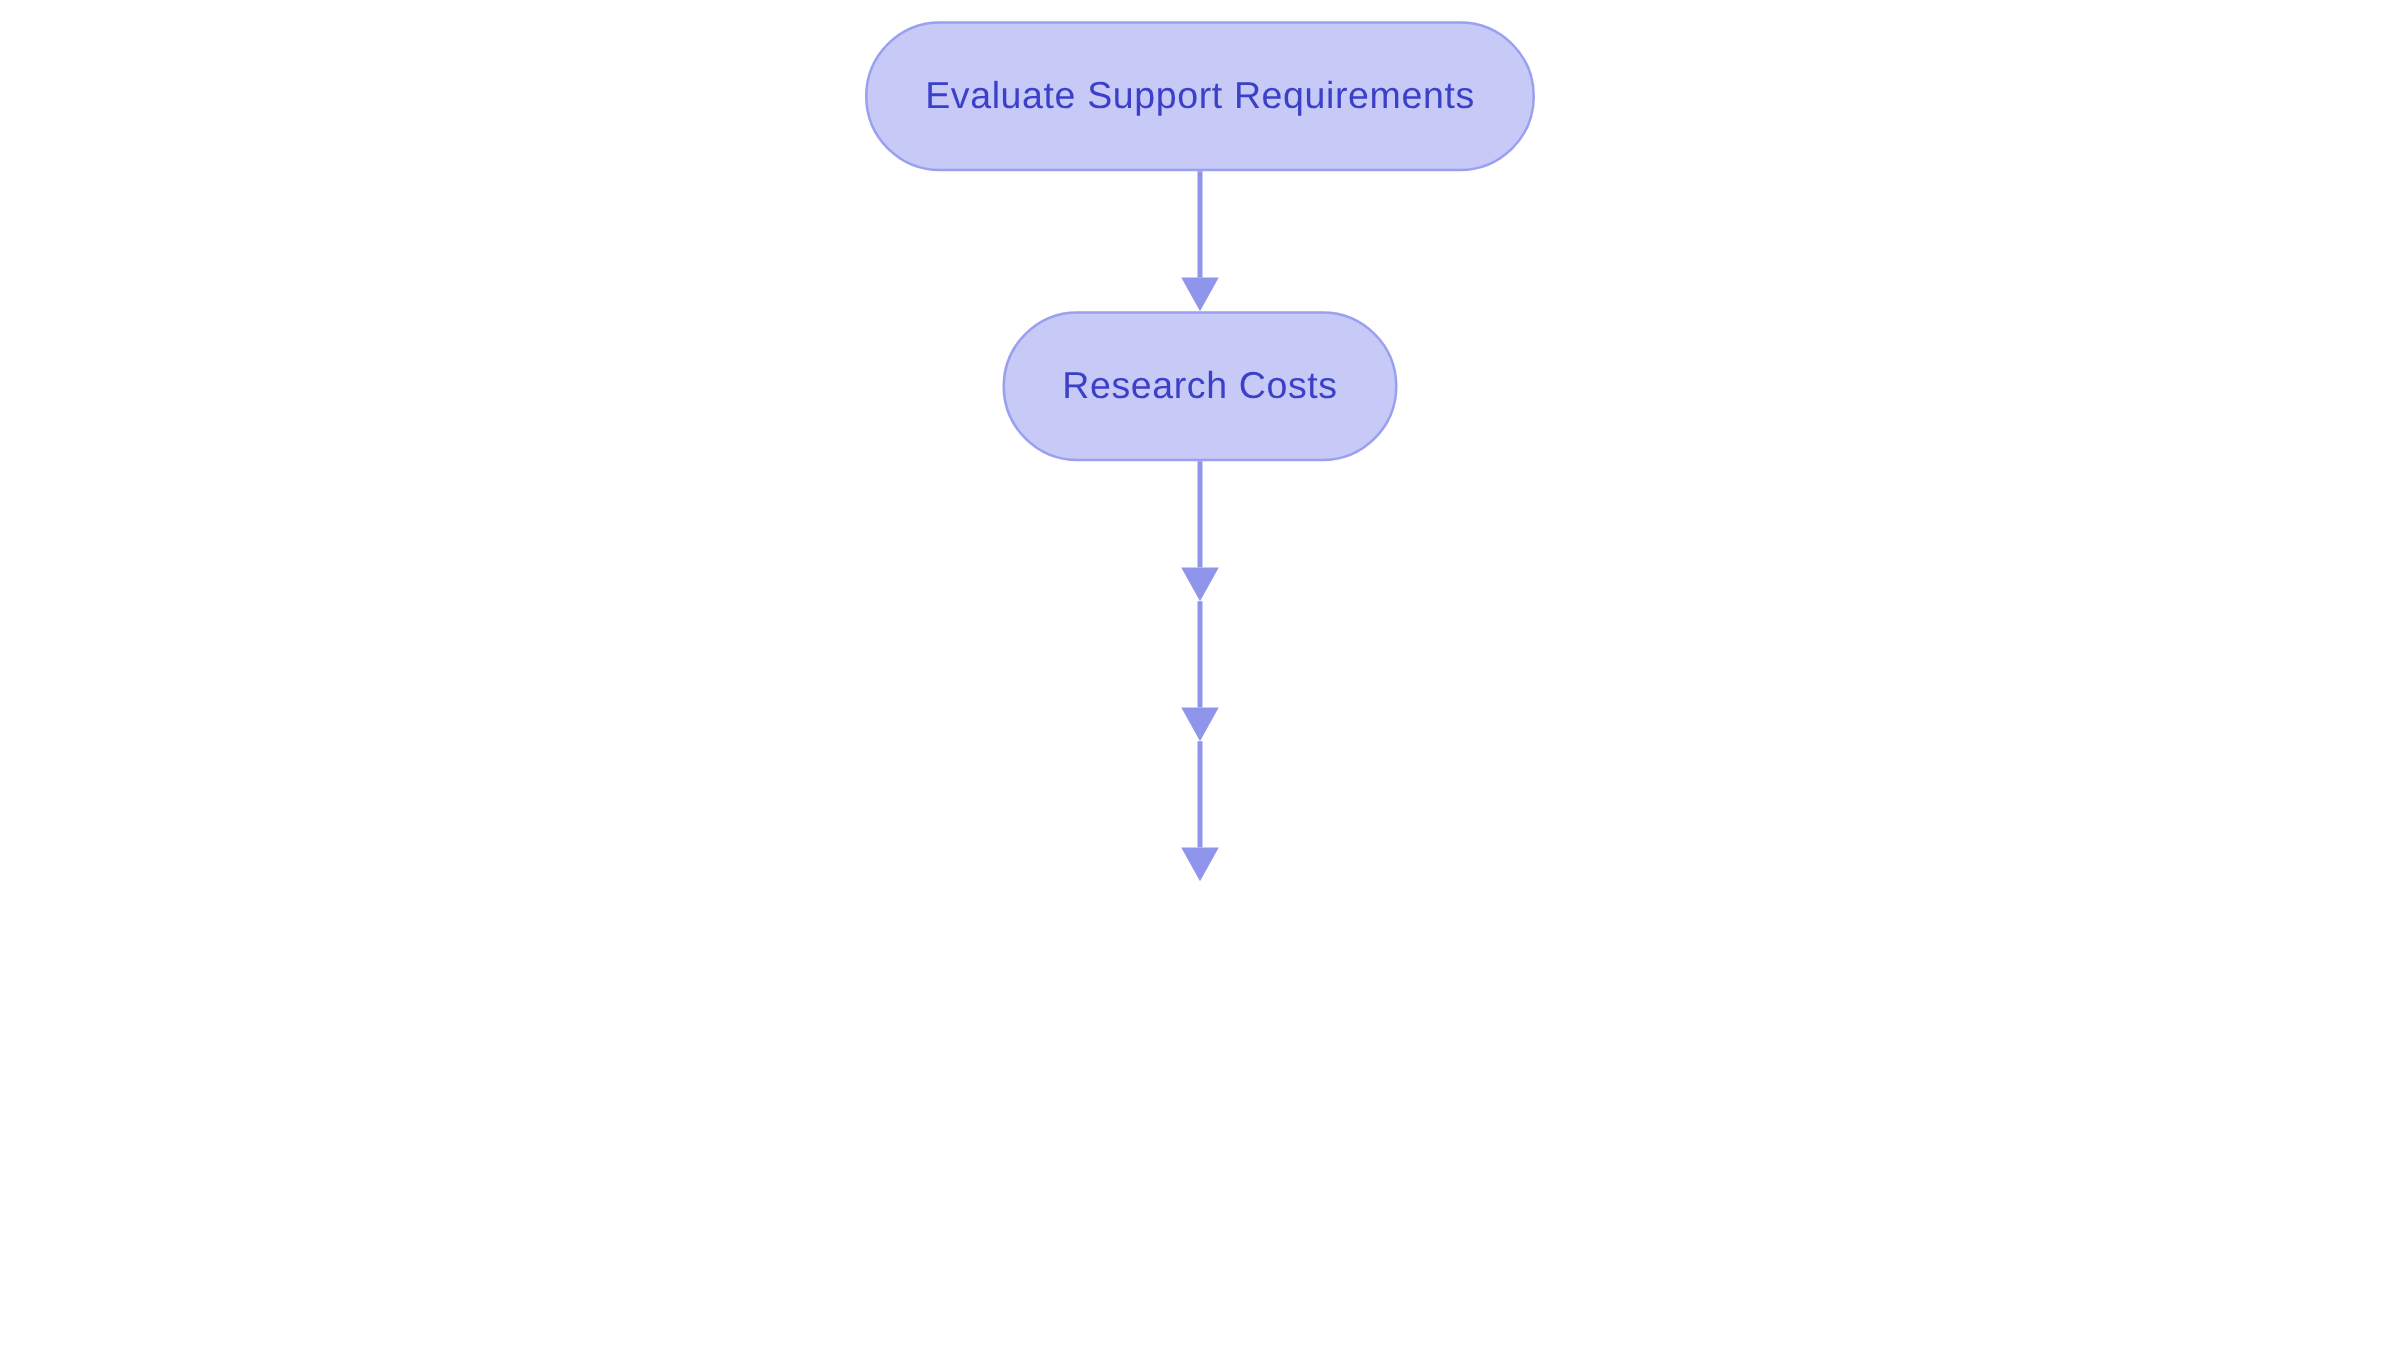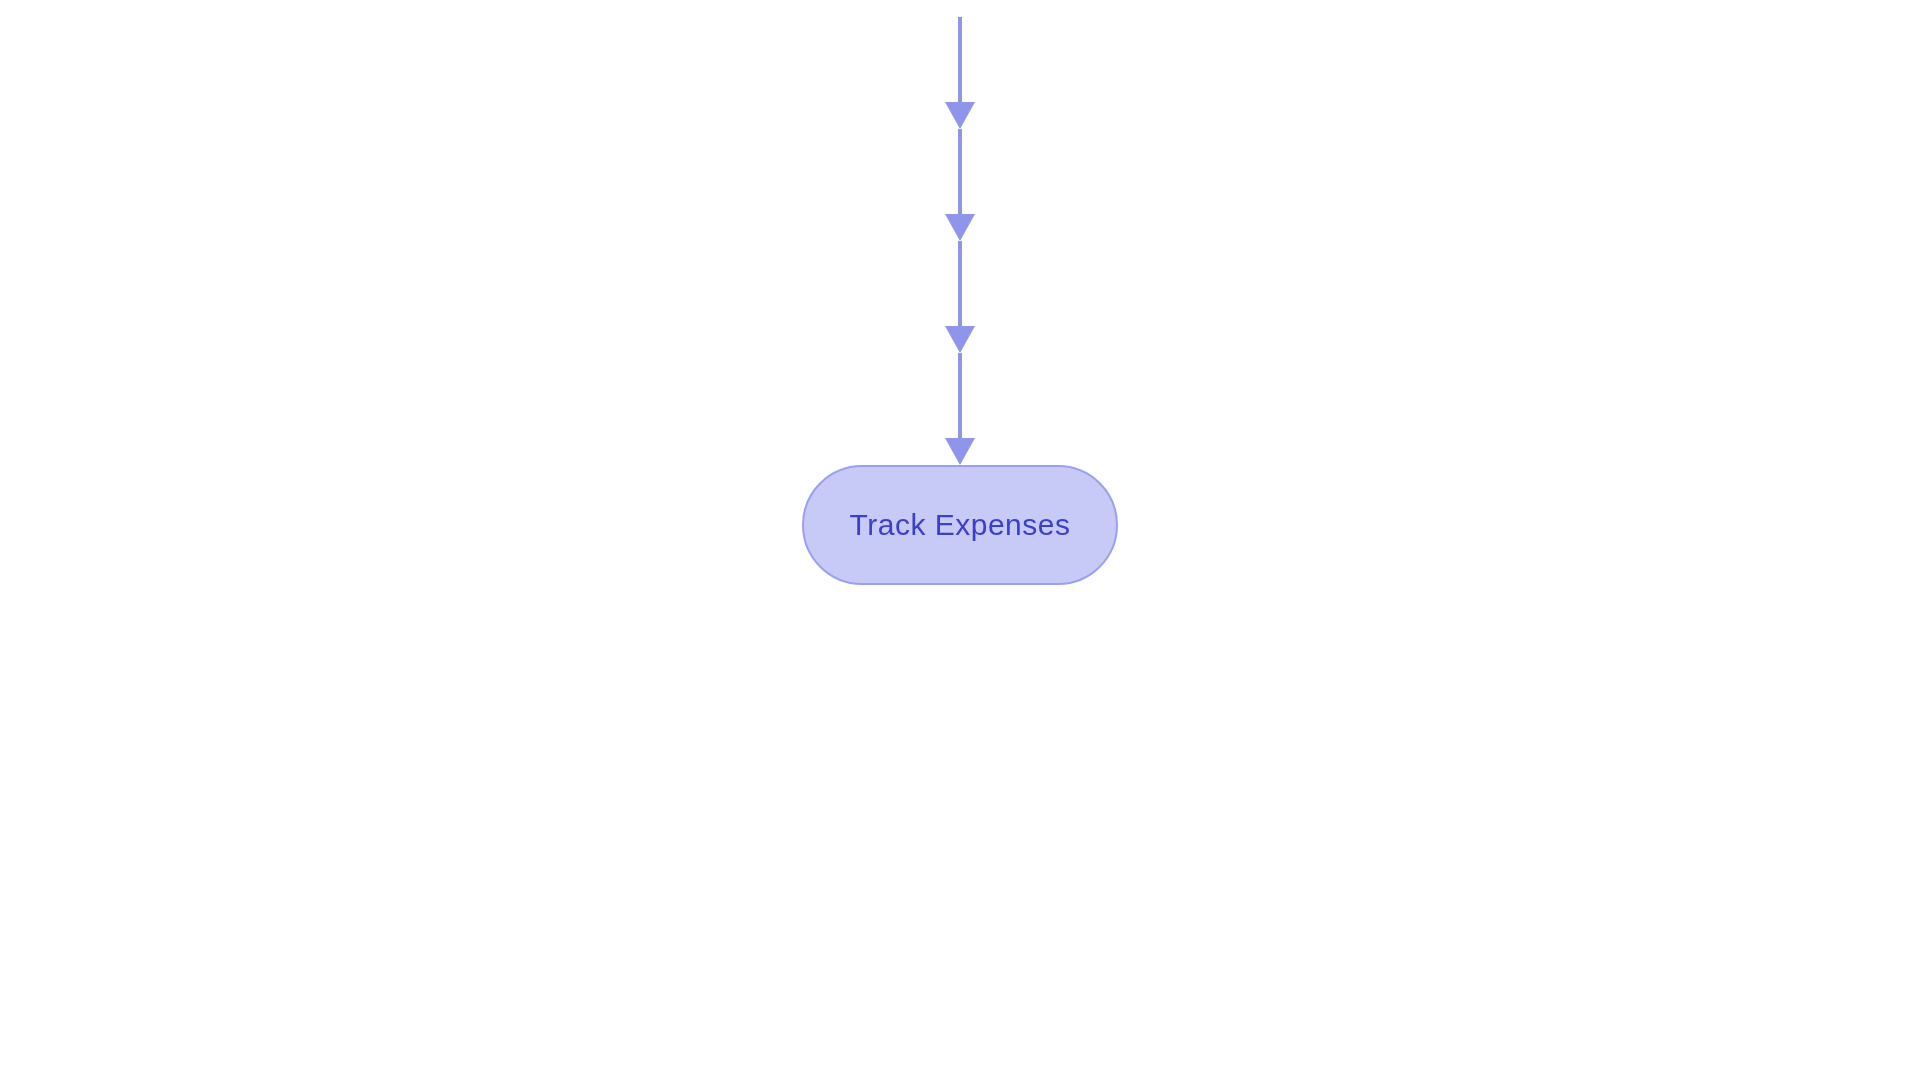--- a/index.html
+++ b/index.html
@@ -57,39 +57,40 @@
     border-right: 15px solid transparent;
     border-top: 27px solid #9095ec;
     flex: 0 0 auto;
   }
 </style>
 </head>
 <body>
 
 <div class="canvas">
 
+  <div class="flow-node">Evaluate Support Requirements</div>
+
+  <div class="flow-arrow">
+    <div class="shaft"></div>
+    <div class="head"></div>
+  </div>
+
+  <div class="flow-node">Research Costs</div>
 
   <div class="flow-arrow">
     <div class="shaft"></div>
     <div class="head"></div>
   </div>
 
 
   <div class="flow-arrow">
     <div class="shaft"></div>
     <div class="head"></div>
   </div>
 
 
   <div class="flow-arrow">
     <div class="shaft"></div>
     <div class="head"></div>
   </div>
 
 
-  <div class="flow-arrow">
-    <div class="shaft"></div>
-    <div class="head"></div>
-  </div>
-
-  <div class="flow-node">Track Expenses</div>
-
 </div>
 
 </body></html>

